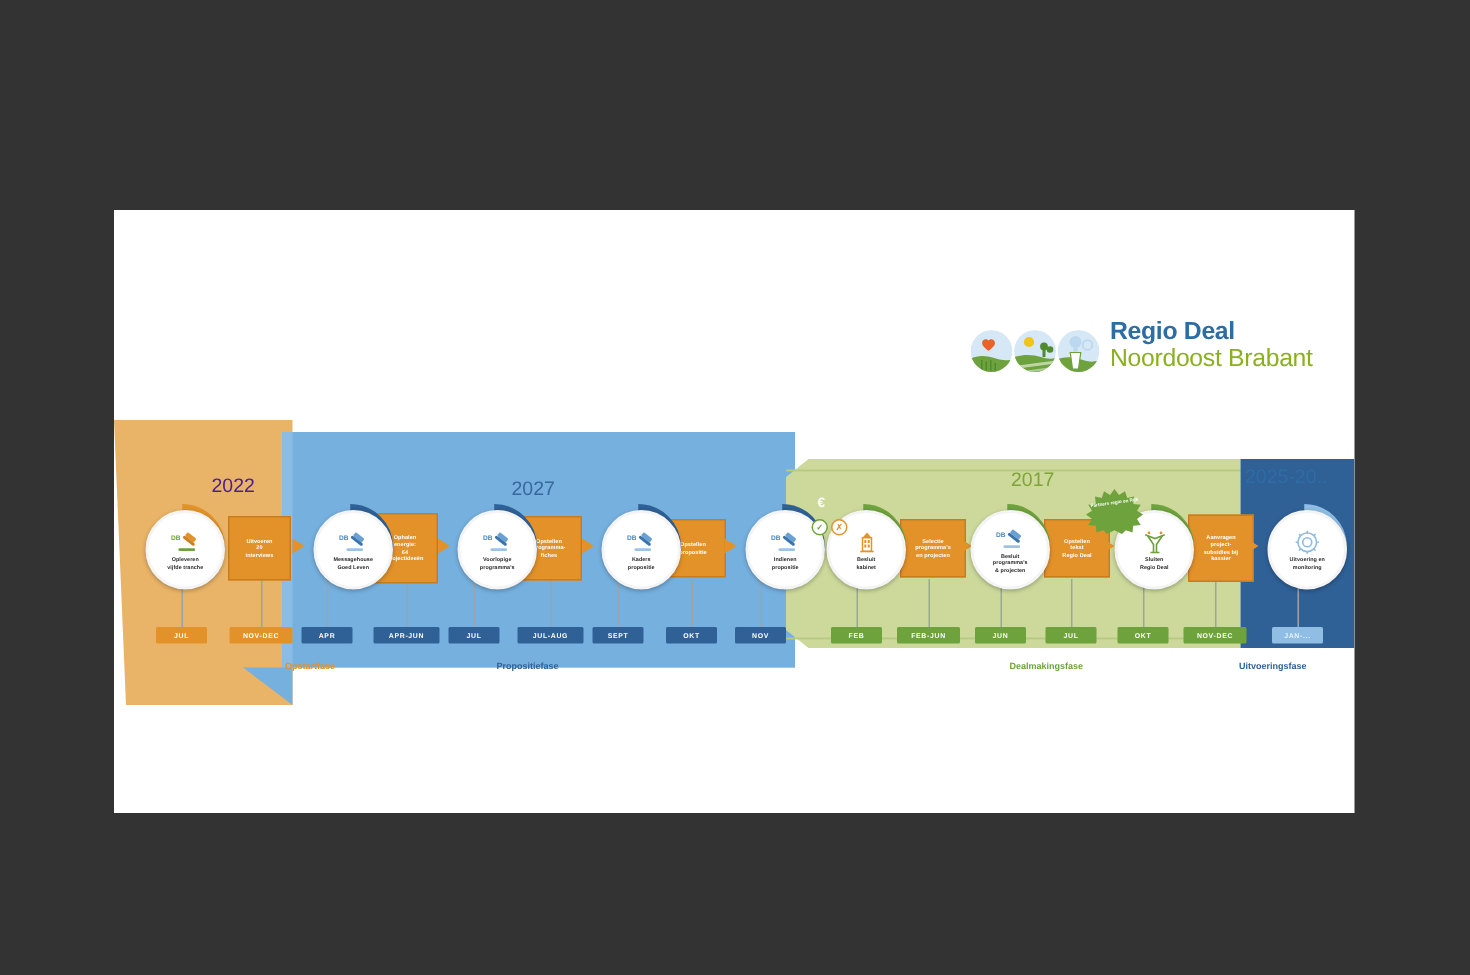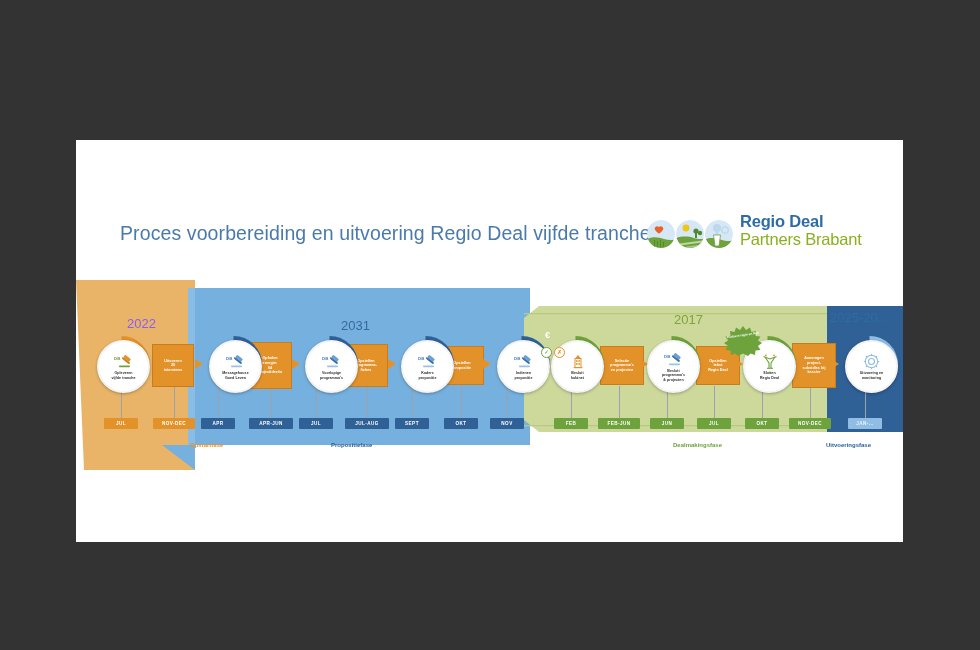--- a/index.html
+++ b/index.html
@@ -23,21 +23,21 @@
   #logo-text{position:absolute;left:94px;top:0px;}
   .logo-l1{font-size:16.5px;font-weight:bold;color:#2e6da4;line-height:17px;letter-spacing:-.2px;}
   .logo-l2{font-size:16.5px;color:#8ab020;line-height:19px;letter-spacing:-.2px;}
 
   
   #bands{position:absolute;left:0;top:140px;width:827px;height:190px;}
   #bands svg{display:block;}
 
   
   .year{position:absolute;font-size:13px;white-space:nowrap;}
-  #year-2022{left:51px;top:176px;color:#8b5cf6;}
+  #year-2022{left:65px;top:176px;color:#4c1d95;}
   #year-2023{left:265px;top:178px;color:#37699e;}
   #year-2024{left:598px;top:172px;color:#7fa437;}
   #year-2025{left:754px;top:170px;color:#2e6da4;}
 
   
   #steps{position:absolute;left:0;top:0;width:827px;height:402px;}
 
   .node{position:absolute;}
 
   
@@ -108,21 +108,20 @@
       display:inline-flex;align-items:center;justify-content:center;font-size:5.5px;font-weight:bold;}
   .mk.ok{border-color:#6ea23c;color:#6ea23c;}
   .mk.no{border-color:#e3922a;color:#e3922a;margin-left:2px;}
 </style>
 </head>
 <body>
 
 <div id="canvas">
 
   <div id="header">
-    <div id="page-title">Proces voorbereiding en uitvoering Regio Deal vijfde tranche</div>
 
     <div id="logo">
       <svg id="logo-marks" viewBox="0 0 88 36">
         <defs>
           <clipPath id="c1">
               <circle cx="15" cy="18" r="14"></circle>
             </clipPath>
           <clipPath id="c2">
               <circle cx="44" cy="18" r="14"></circle>
             </clipPath>
@@ -156,21 +155,21 @@
           <circle cx="73" cy="18" r="14" fill="#d6e7f5"></circle>
           <path d="M58 24 C64 21 70 22 76 24 C82 26 86 25 88 23 L88 34 L58 34 Z" fill="#6ea23c"></path>
           <circle cx="71" cy="12" r="4" fill="#bcd8ee"></circle>
           <rect x="69.6" y="15.5" width="2.8" height="3" fill="#bcd8ee"></rect>
           <path d="M67.5 19 L74.5 19 L73 30 L69 30 Z" fill="#ffffff" stroke="#6ea23c" stroke-width=".8"></path>
           <circle cx="79" cy="14" r="3.2" fill="none" stroke="#bcd8ee" stroke-width="1.2"></circle>
         </g>
       </svg>
       <div id="logo-text">
         <div class="logo-l1">Regio Deal</div>
-        <div class="logo-l2">Partners Brabant</div>
+        <div class="logo-l2">Noordoost Brabant</div>
       </div>
     </div>
   </div>
 
   <div id="bands">
     <svg width="827" height="190" viewBox="0 0 827 190">
 
       <polygon points="0,0 119,0 119,190 8,190" fill="#e9b468"></polygon>
 
       <polygon points="112,8 454,8 454,165 112,165" fill="#89bde6"></polygon>
@@ -179,21 +178,21 @@
 
       <polygon points="448,38 463,26 751,26 751,152 463,152 448,140" fill="#cdd99b"></polygon>
       <rect x="448" y="33" width="303" height="1.3" fill="#b9c982"></rect>
       <rect x="448" y="145" width="303" height="1.3" fill="#b9c982"></rect>
 
       <rect x="751" y="26" width="76" height="126" fill="#2f6096"></rect>
     </svg>
   </div>
 
   <div class="year" id="year-2022">2022</div>
-  <div class="year" id="year-2023">2031</div>
+  <div class="year" id="year-2023">2027</div>
   <div class="year" id="year-2024">2017</div>
   <div class="year" id="year-2025">2025-20..</div>
 
   <div id="steps">
 
     <div class="leader" style="left:45px;top:246px;height:32px;"></div>
     <div class="leader" style="left:98px;top:246px;height:32px;"></div>
     <div class="leader" style="left:142px;top:246px;height:32px;"></div>
     <div class="leader" style="left:195px;top:246px;height:32px;"></div>
     <div class="leader" style="left:240px;top:246px;height:32px;"></div>

